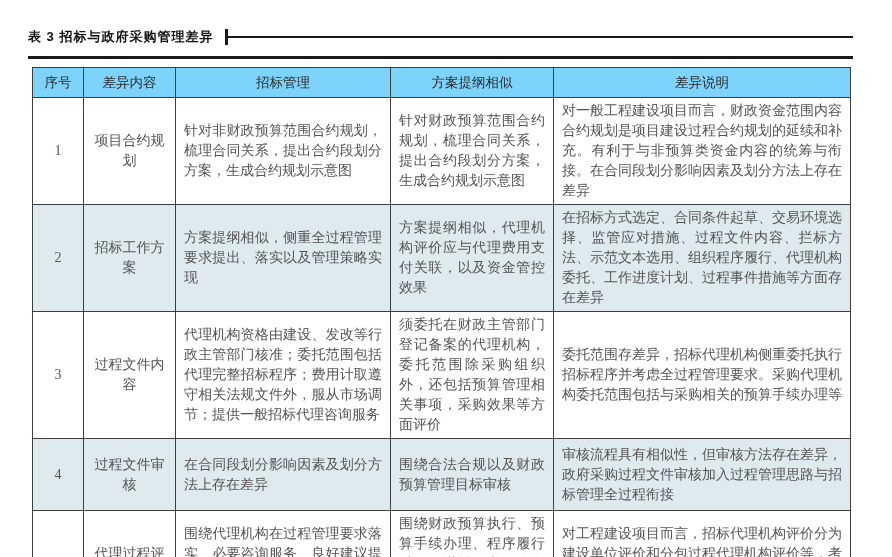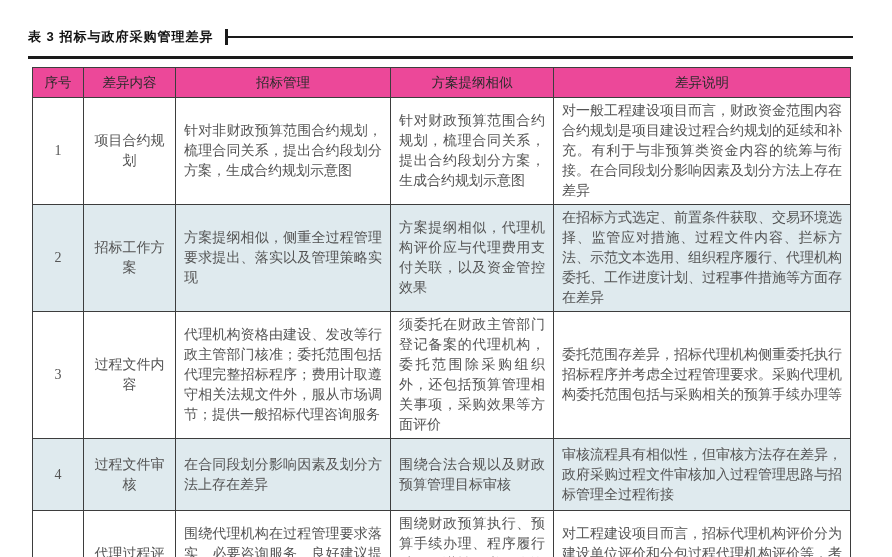--- a/index.html
+++ b/index.html
@@ -46,21 +46,21 @@
   }
   table.cmp td, table.cmp th{
     border:1px solid #3d3d3d;
     padding:3px 8px;
     vertical-align:middle;
     line-height:20px;
     box-sizing:border-box;
     word-break:break-all;
   }
   table.cmp thead th{
-    background:#ec4899;
+    background:#7dd3fc;
     font-family:"Liberation Sans",sans-serif;
     font-weight:normal;
     font-size:13.5px;
     color:#2b2b2b;
     text-align:center;
     height:30px;
     line-height:16px;
   }
   td.c-no, td.c-content{
     text-align:center;
@@ -120,21 +120,21 @@
         <td class="c-content">项目合约规划</td>
         <td class="c-text">针对非财政预算范围合约规划，梳理合同关系，提出合约段划分方案，生成合约规划示意图</td>
         <td class="c-text">针对财政预算范围合约规划，梳理合同关系，提出合约段划分方案，生成合约规划示意图</td>
         <td class="c-text">对一般工程建设项目而言，财政资金范围内容合约规划是项目建设过程合约规划的延续和补充。有利于与非预算类资金内容的统筹与衔接。在合同段划分影响因素及划分方法上存在差异</td>
       </tr>
       <tr class="alt r2">
         <td class="c-no">2</td>
         <td class="c-content">招标工作方案</td>
         <td class="c-text">方案提纲相似，侧重全过程管理要求提出、落实以及管理策略实现</td>
         <td class="c-text">方案提纲相似，代理机构评价应与代理费用支付关联，以及资金管控效果</td>
-        <td class="c-text">在招标方式选定、前置条件获取、交易环境选择、监管应对措施、过程文件内容、拦标方法、示范文本选用、组织程序履行、代理机构委托、工作进度计划、过程事件措施等方面存在差异</td>
+        <td class="c-text">在招标方式选定、合同条件起草、交易环境选择、监管应对措施、过程文件内容、拦标方法、示范文本选用、组织程序履行、代理机构委托、工作进度计划、过程事件措施等方面存在差异</td>
       </tr>
       <tr class="plain r3">
         <td class="c-no">3</td>
         <td class="c-content">过程文件内容</td>
         <td class="c-text">代理机构资格由建设、发改等行政主管部门核准；委托范围包括代理完整招标程序；费用计取遵守相关法规文件外，服从市场调节；提供一般招标代理咨询服务</td>
         <td class="c-text">须委托在财政主管部门登记备案的代理机构，委托范围除采购组织外，还包括预算管理相关事项，采购效果等方面评价</td>
         <td class="c-text">委托范围存差异，招标代理机构侧重委托执行招标程序并考虑全过程管理要求。采购代理机构委托范围包括与采购相关的预算手续办理等</td>
       </tr>
       <tr class="alt r4">
         <td class="c-no">4</td>

